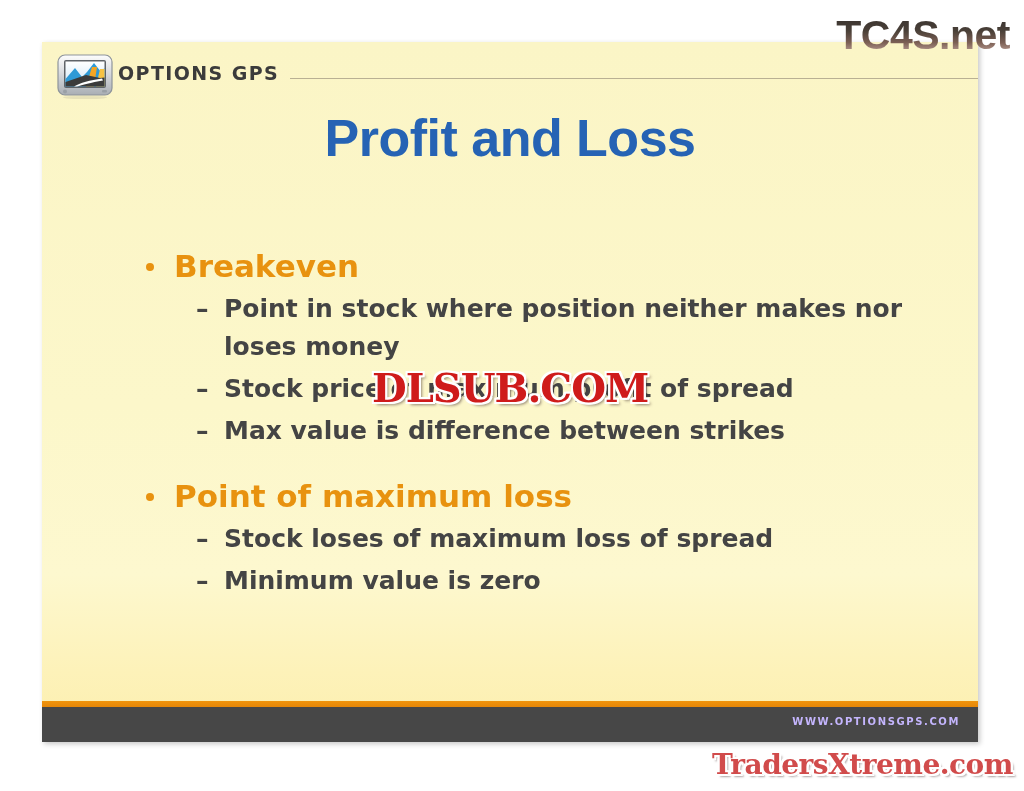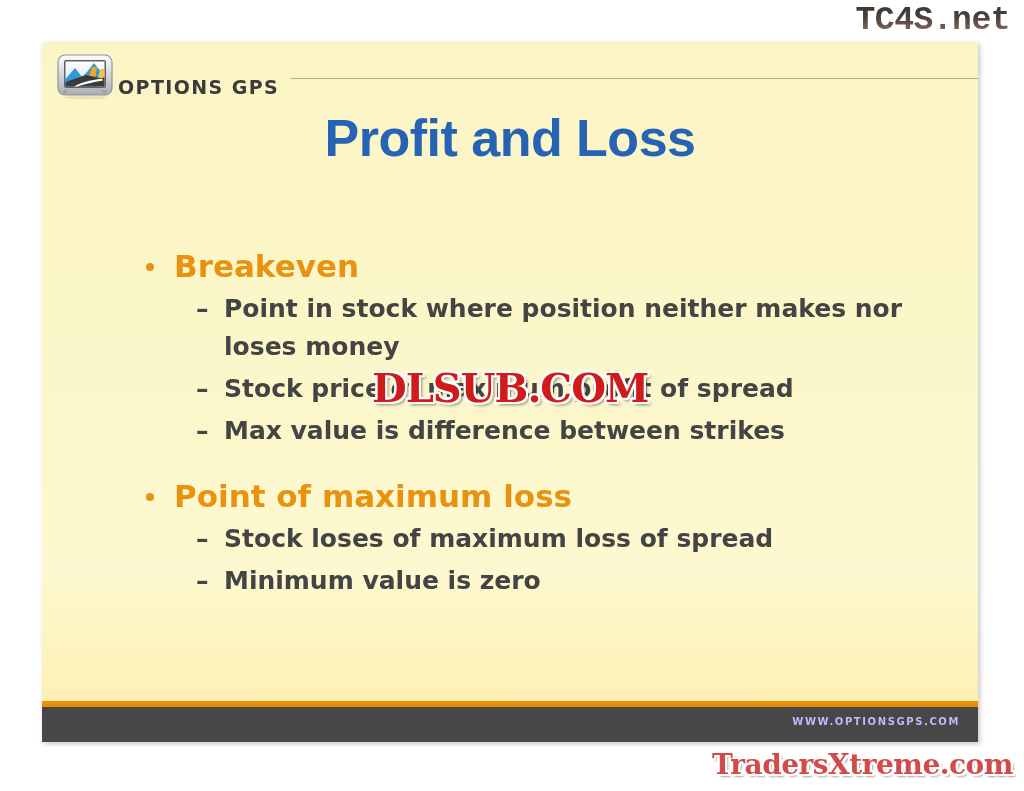--- a/index.html
+++ b/index.html
@@ -11,25 +11,25 @@
     height: 791px;
     background: #ffffff;
     font-family: "Liberation Sans", sans-serif;
     overflow: hidden;
     position: relative;
   }
 
   
   #tc4s-brand {
     position: absolute;
-    top: 4px;
+    top: 18px;
     right: 14px;
-    font-family: Liberation Mono, monospace;
-    font-weight: bold;
-    font-size: 33px;
+    font-family: Liberation Sans, sans-serif;
+    font-weight: bold;
+    font-size: 41px;
     letter-spacing: -0.5px;
     line-height: 34px;
     background: linear-gradient(180deg, #3a3430 0%, #4a4038 38%, #7b5f54 72%, #b79a90 100%);
     -webkit-background-clip: text;
     background-clip: text;
     color: transparent;
     text-shadow: none;
     z-index: 40;
   }
 
@@ -69,21 +69,20 @@
     position: absolute;
     left: 76px;
     top: 20px;
     font-family: "DejaVu Sans", sans-serif;
     font-weight: bold;
     font-size: 19px;
     letter-spacing: 1.4px;
     color: #3b3b3b;
     font-variant: small-caps;
     text-transform: uppercase;
-    margin-top: 14px;
   }
   #header-rule {
     position: absolute;
     left: 248px;
     top: 36px;
     right: 0;
     height: 1px;
     background: #b9b093;
   }
 

